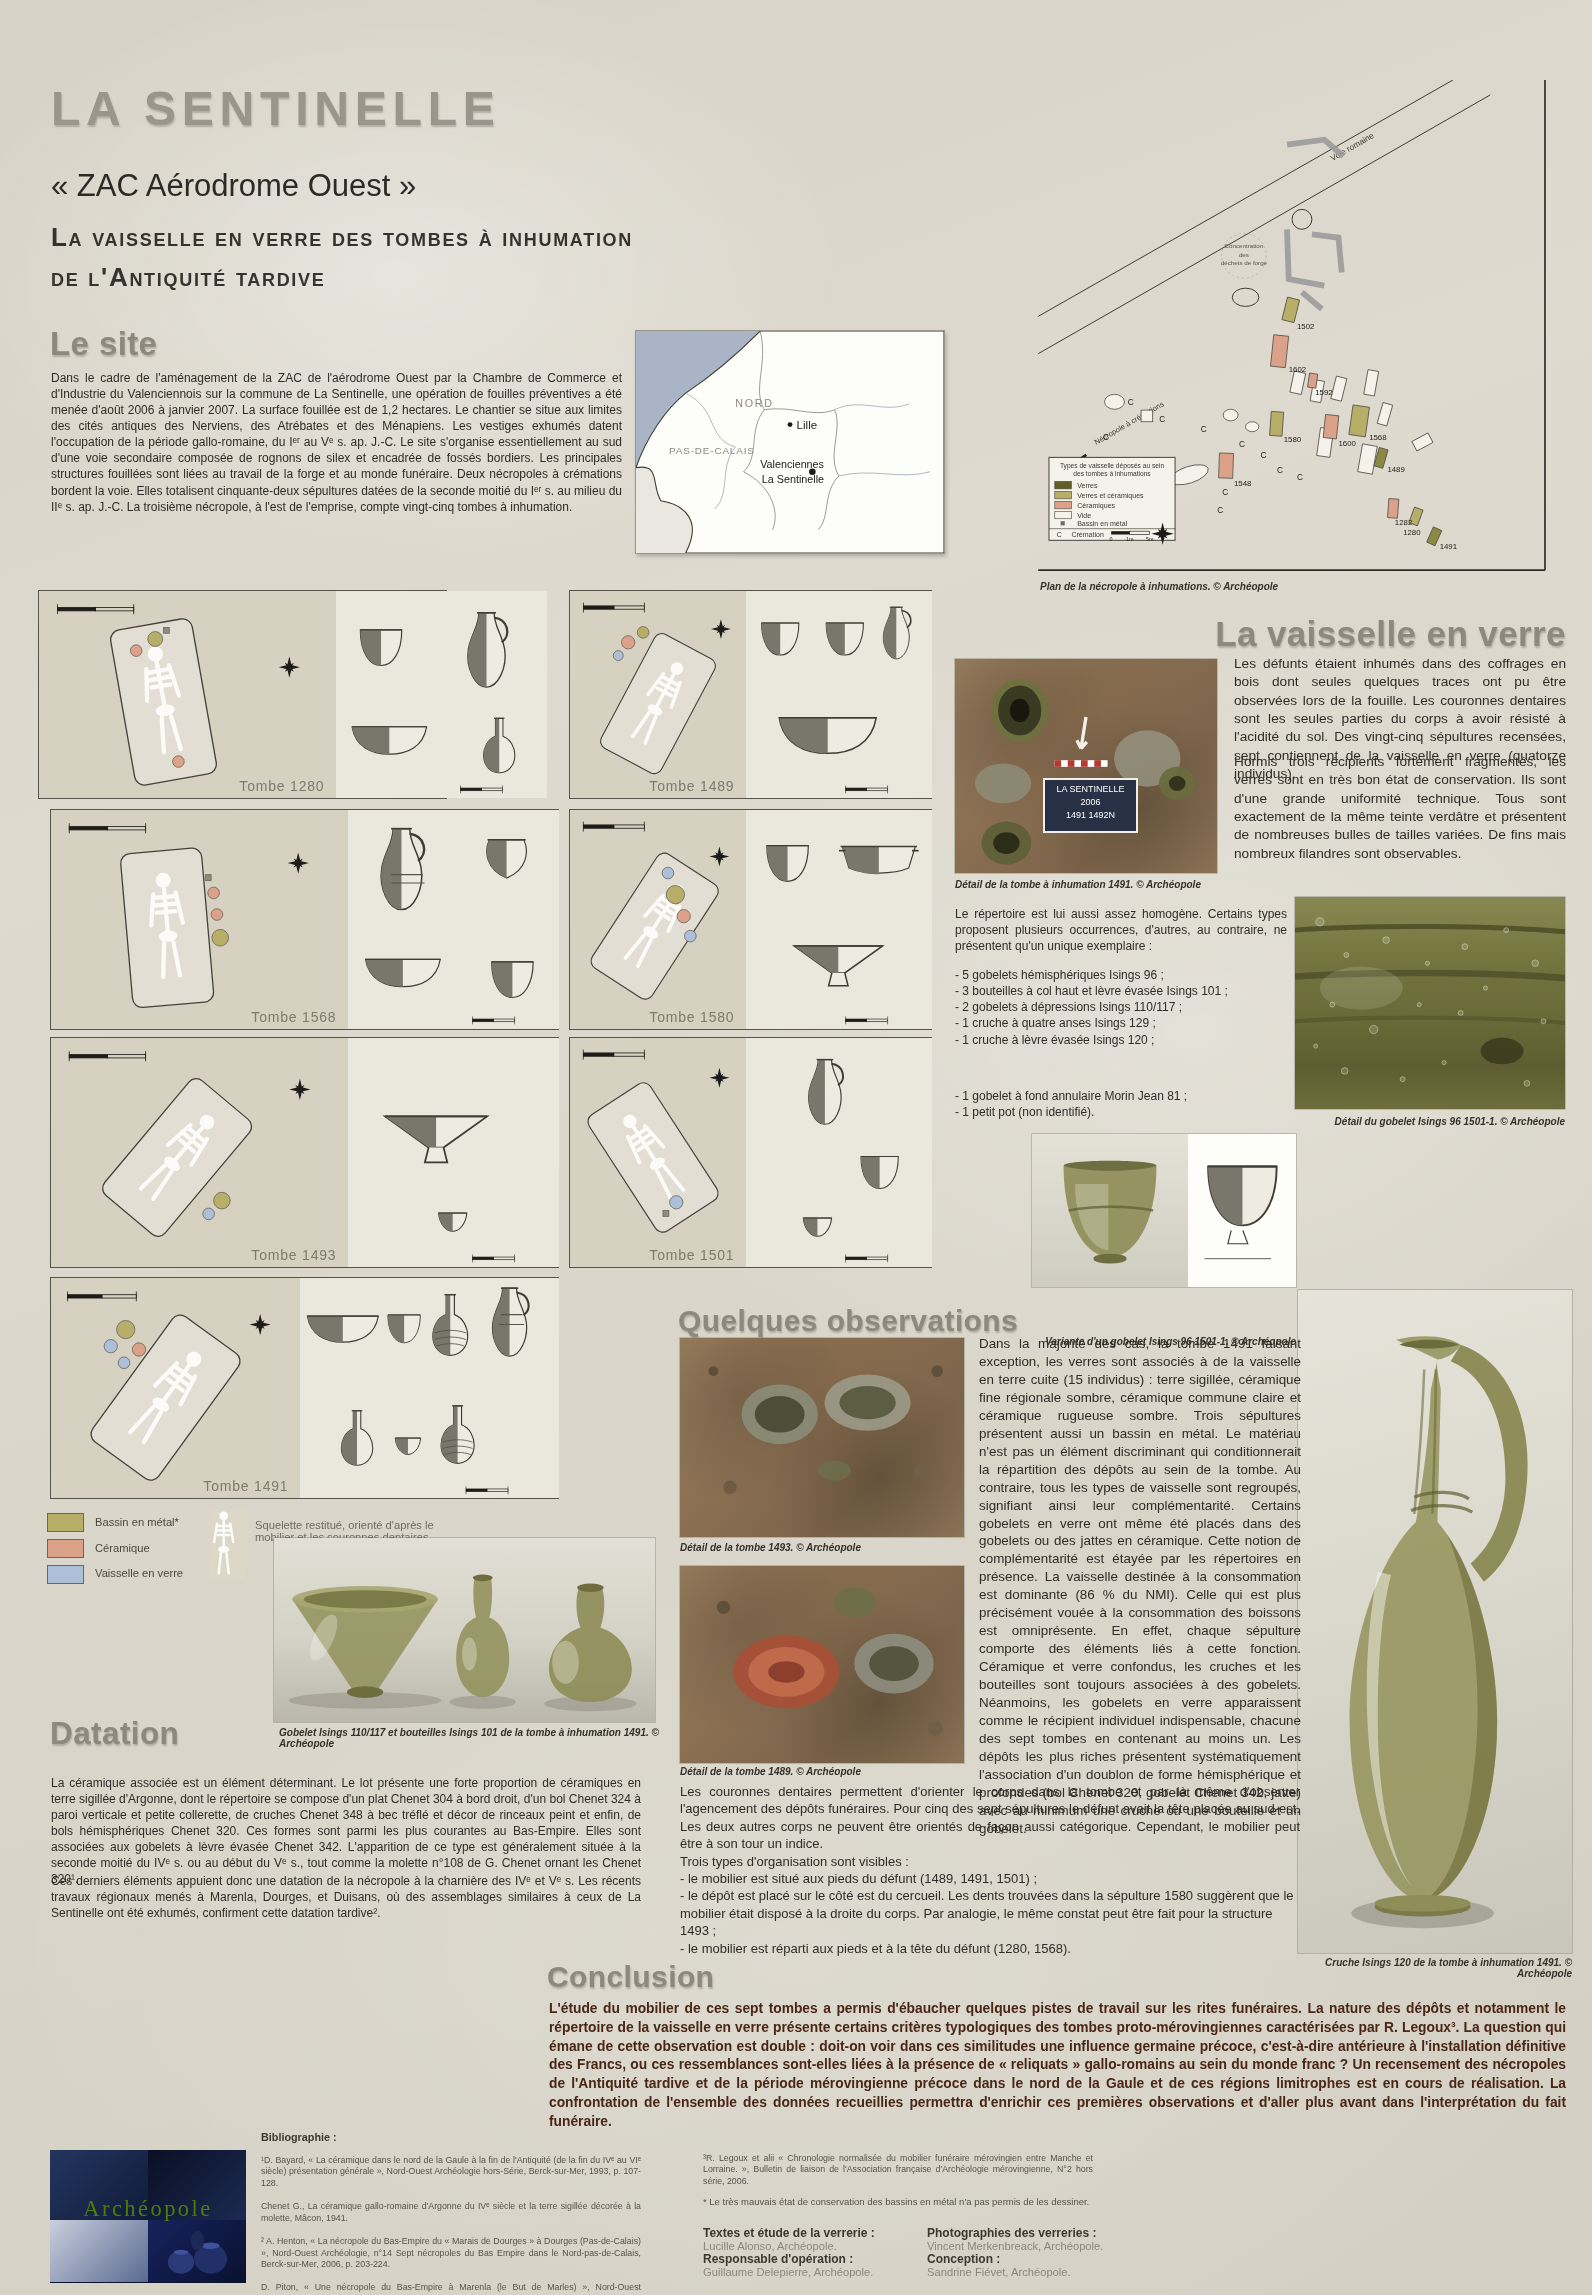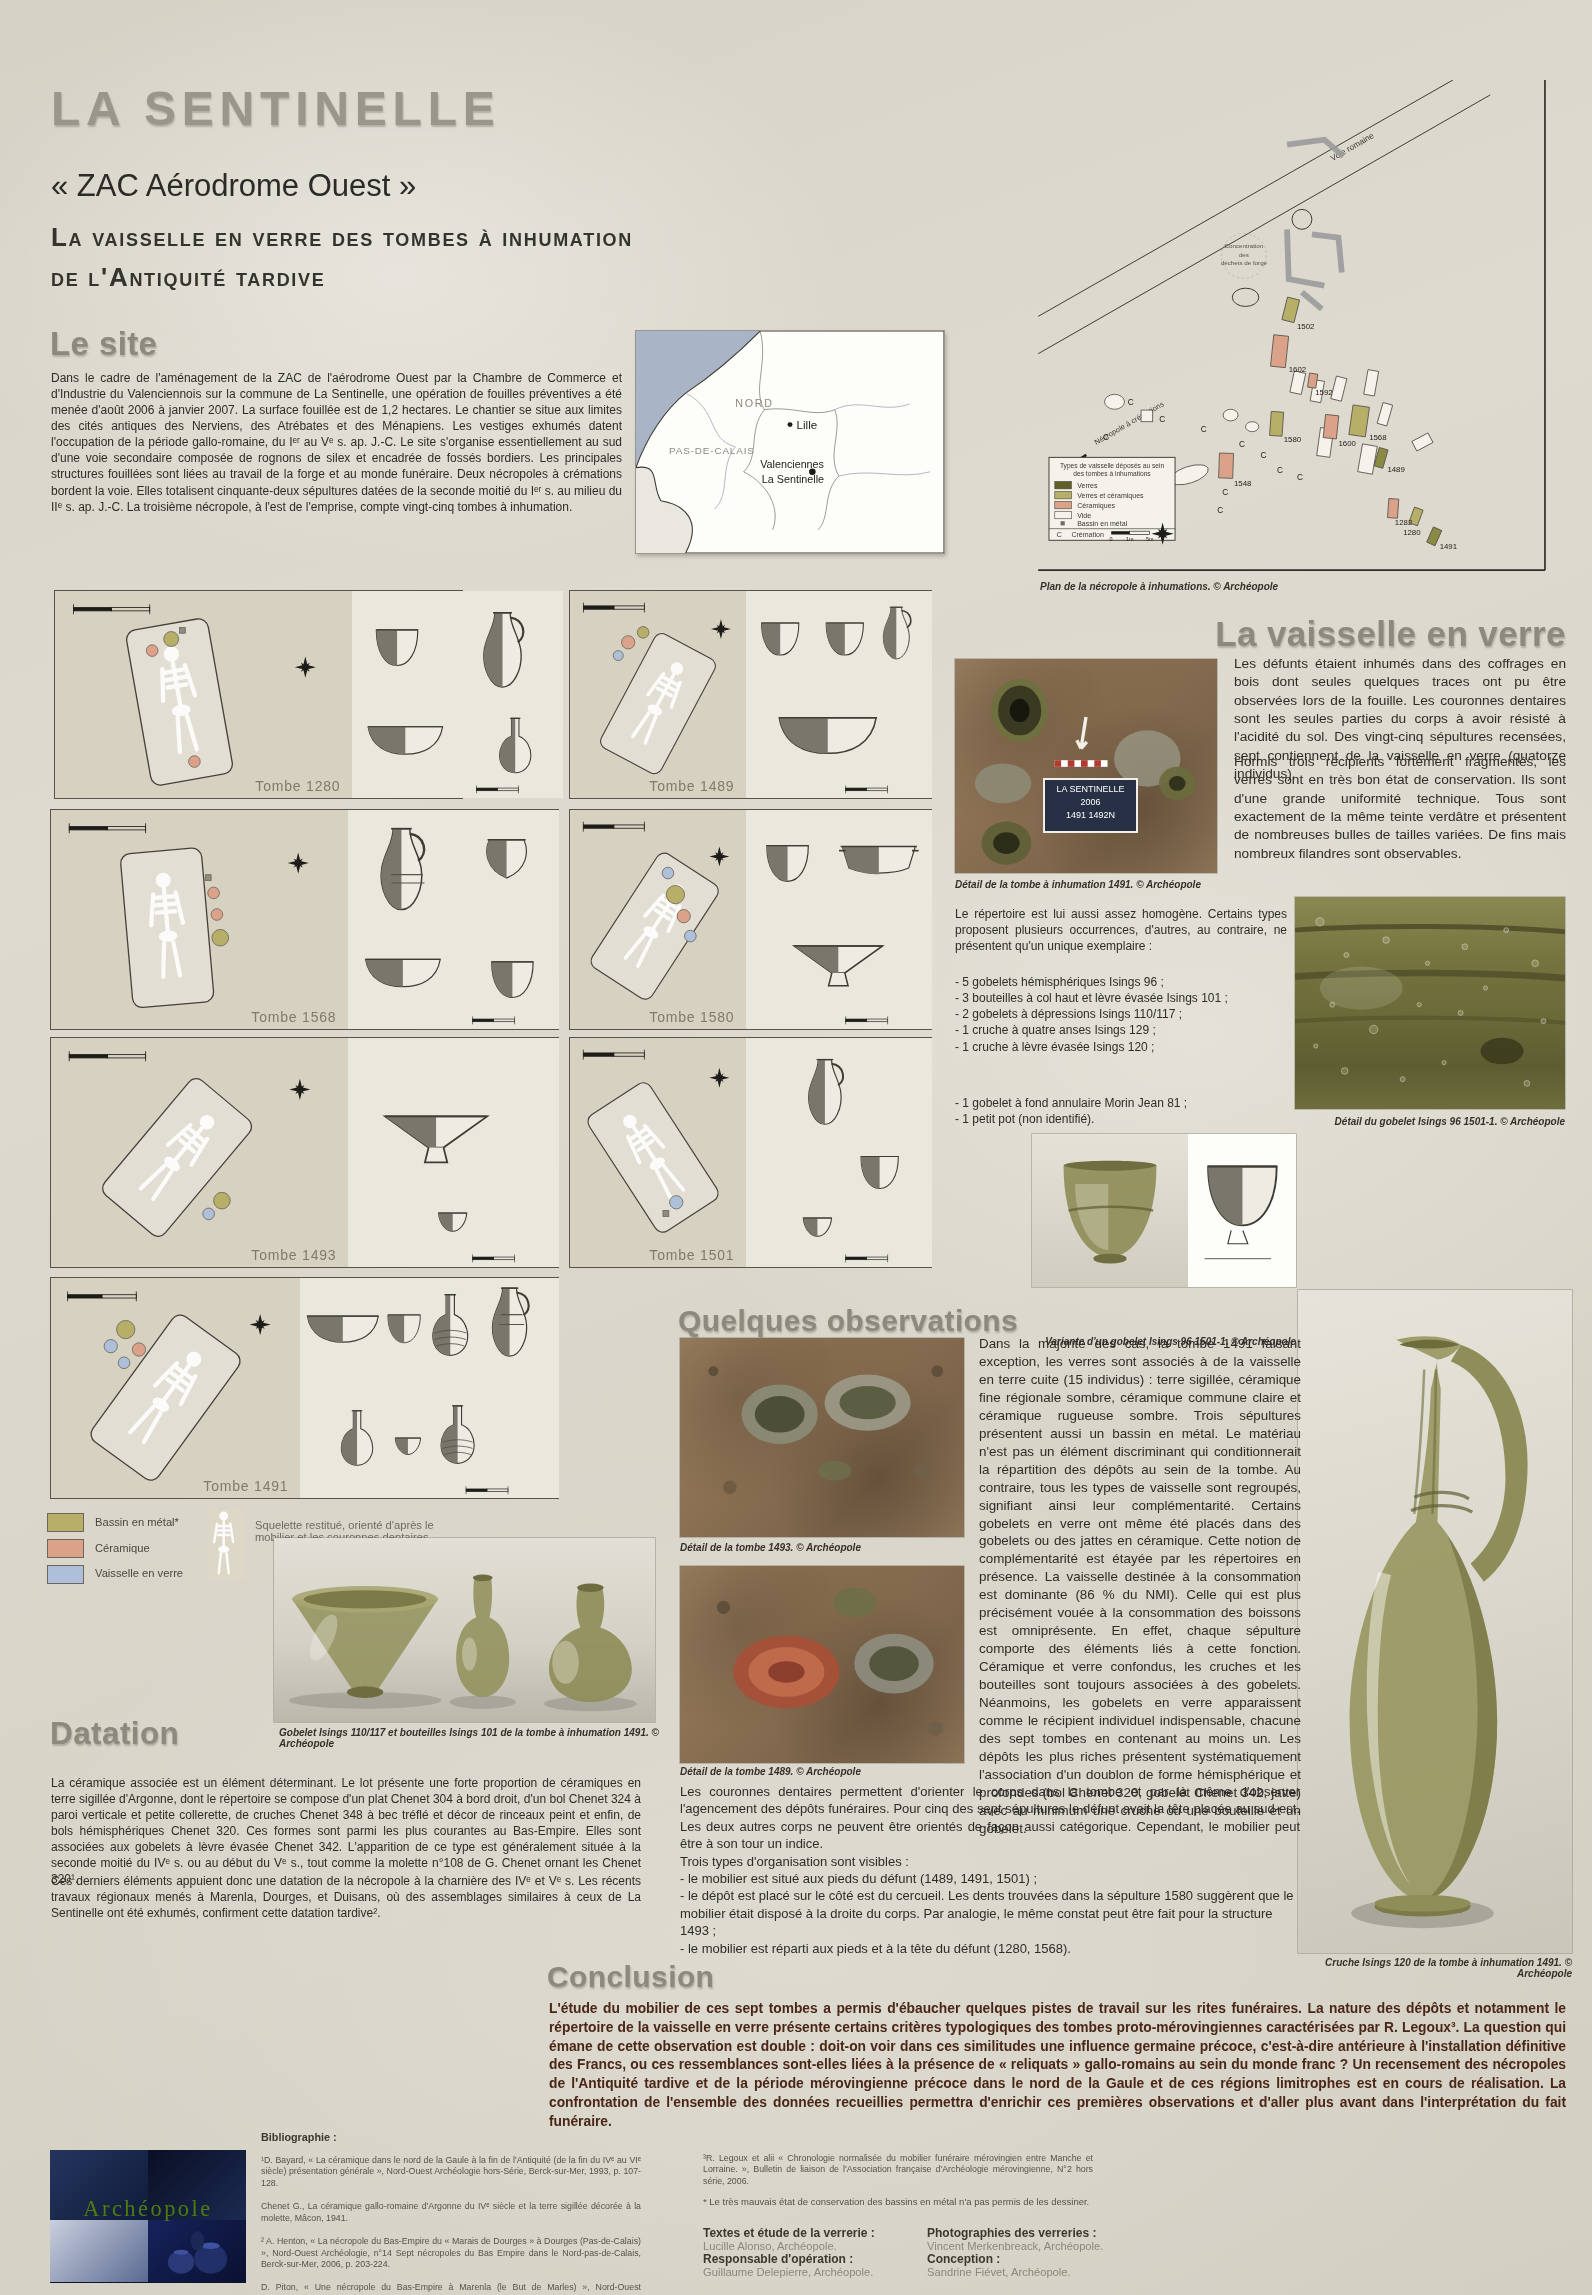--- a/index.html
+++ b/index.html
@@ -279,21 +279,21 @@
       <div>1491 1492N</div>
     </div>
   </div>
   <div class="abs caption" style="left:955px;top:879px;width:265px;">Détail de la tombe à inhumation 1491. © Archéopole</div>
 
   <div class="abs body-text" style="left:1234px;top:655px;width:332px;font-size:13.7px;">Les défunts étaient inhumés dans des coffrages en bois dont seules quelques traces ont pu être observées lors de la fouille. Les couronnes dentaires sont les seules parties du corps à avoir résisté à l'acidité du sol. Des vingt-cinq sépultures recensées, sept contiennent de la vaisselle en verre (quatorze individus).</div>
   <div class="abs body-text" style="left:1234px;top:753px;width:332px;font-size:13.7px;">Hormis trois récipients fortement fragmentés, les verres sont en très bon état de conservation. Ils sont d'une grande uniformité technique. Tous sont exactement de la même teinte verdâtre et présentent de nombreuses bulles de tailles variées. De fins mais nombreux filandres sont observables.</div>
 
   <div class="abs" style="left:955px;top:906px;width:332px;">
     <div class="body-text">Le répertoire est lui aussi assez homogène. Certains types proposent plusieurs occurrences, d'autres, au contraire, ne présentent qu'un unique exemplaire :</div>
-    <div class="body-text" style="text-align:left;margin-top:20px;">- 5 gobelets hémisphériques Isings 96 ;</div>
+    <div class="body-text" style="text-align:left;margin-top:13px;">- 5 gobelets hémisphériques Isings 96 ;</div>
     <div class="body-text" style="text-align:left;">- 3 bouteilles à col haut et lèvre évasée Isings 101 ;</div>
     <div class="body-text" style="text-align:left;">- 2 gobelets à dépressions Isings 110/117 ;</div>
     <div class="body-text" style="text-align:left;">- 1 cruche à quatre anses Isings 129 ;</div>
     <div class="body-text" style="text-align:left;">- 1 cruche à lèvre évasée Isings 120 ;</div>
     <div class="body-text" style="text-align:left;margin-top:40px;">- 1 gobelet à fond annulaire Morin Jean 81 ;</div>
     <div class="body-text" style="text-align:left;">- 1 petit pot (non identifié).</div>
   </div>
 
   <div class="photo" style="left:1295px;top:897px;width:270px;height:212px;background:linear-gradient(180deg,#8a8852 0%,#75743f 30%,#6b6a39 55%,#5e5d31 80%,#6e6d3c 100%);">
     <svg width="270" height="212" viewBox="0 0 326 256">
@@ -353,21 +353,21 @@
       <path d="M152,96 C150,150 146,210 140,270 M166,96 C166,150 164,210 162,270" stroke="#6d6c3c" stroke-width="3" fill="none" opacity=".6"></path>
       <path d="M140,250 C160,242 190,242 206,252 M136,266 C158,258 192,258 210,268" stroke="#5f5e33" stroke-width="4" fill="none" opacity=".7"></path>
       <path d="M196,66 C250,84 282,150 276,230 C272,290 252,330 224,352 L208,330 C236,306 250,268 250,226 C250,160 228,104 184,86 Z" fill="#8a8953" opacity=".95"></path>
       <path d="M122,66 C140,58 176,58 194,66 C176,72 140,72 122,66 Z" fill="#6d6c3c"></path>
       <ellipse cx="150" cy="744" rx="58" ry="12" fill="#7b7a48"></ellipse>
       <ellipse cx="150" cy="740" rx="58" ry="10" fill="#8f8e58"></ellipse>
     </svg>
   </div>
   <div class="abs caption" style="left:1298px;top:1957px;width:274px;text-align:right;">Cruche Isings 120 de la tombe à inhumation 1491. © Archéopole</div>
 
-  <div class="panel" style="left:54px;top:590px;width:409px;height:209px;">
+  <div class="panel" style="left:38px;top:590px;width:409px;height:209px;">
     <div class="plan-side" style="width:297px;">
       <svg width="297" height="207" viewBox="0 0 358 250">
         <use href="#sbar" transform="translate(22,20)"></use>
         <use href="#star8" transform="translate(302,92) scale(0.85)"></use>
         <use href="#grave" transform="translate(150,134) rotate(-10)"></use>
         <circle cx="140" cy="58" r="9" fill="#b7ae68" stroke="#6b675c"></circle>
           <circle cx="117" cy="72" r="7" fill="#dca289" stroke="#6b675c"></circle>
         <rect x="150" y="44" width="7" height="7" fill="#8f8c80" stroke="#6b675c"></rect>
         <circle cx="168" cy="206" r="7" fill="#dca289" stroke="#6b675c"></circle>
       </svg>

